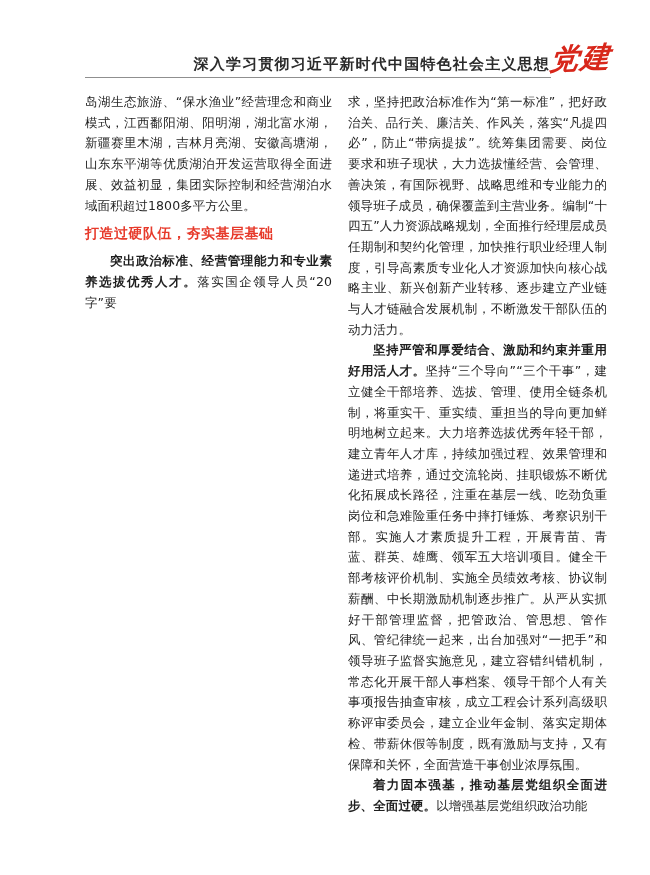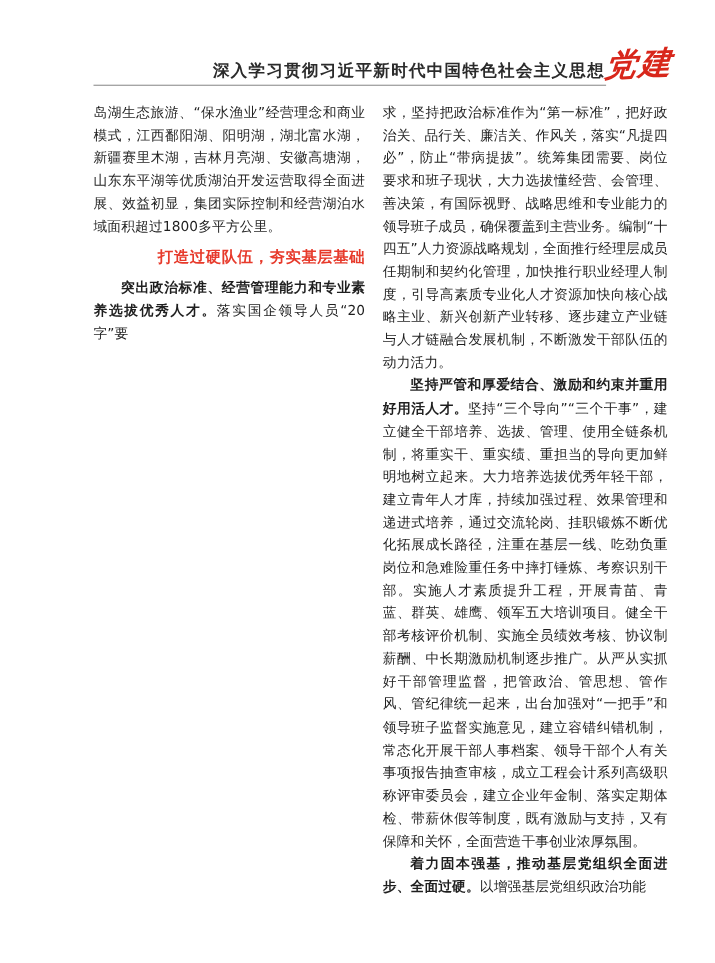--- a/index.html
+++ b/index.html
@@ -67,21 +67,21 @@
     text-indent: 2em;
   }
   .no-indent { text-indent: 0; }
   .lead { font-weight: bold; }
   .section-heading {
     margin: 9px 0 8px 0;
     font-size: 14px;
     font-weight: bold;
     letter-spacing: 0.5px;
     color: #e73a2b;
-    text-align: right;
+    text-align: left;
     text-indent: 0;
     font-family: Liberation Serif, serif;
   }
   
   .footer {
     position: absolute;
     top: 820px;
     right: 43px;
     display: flex;
     align-items: baseline;

